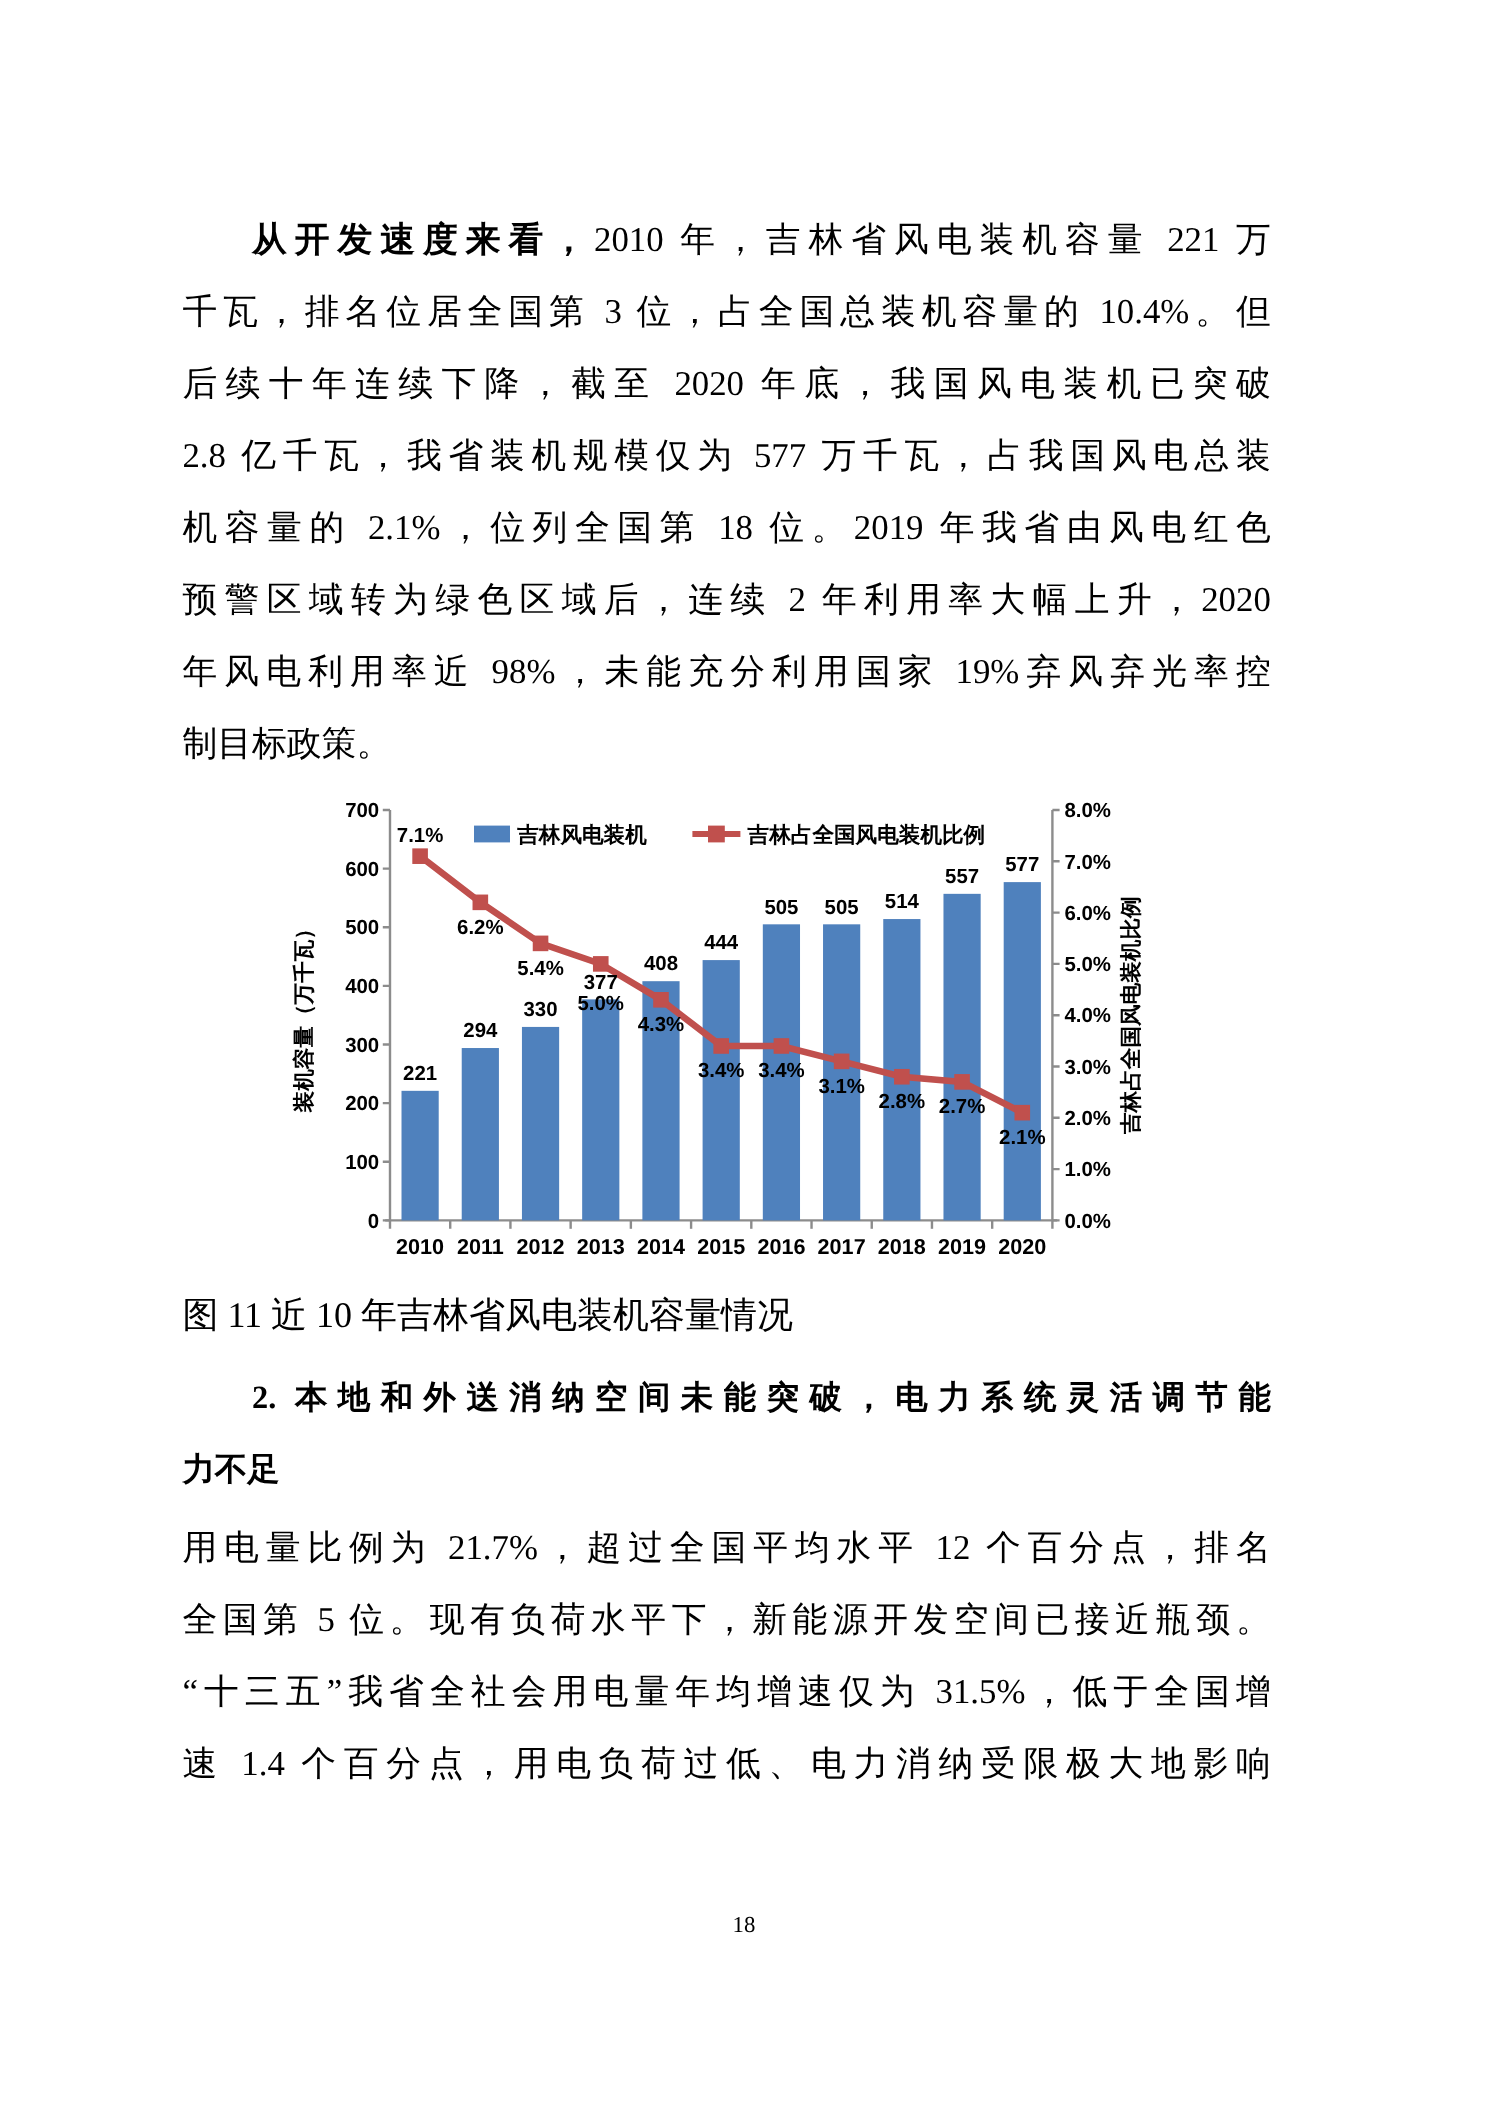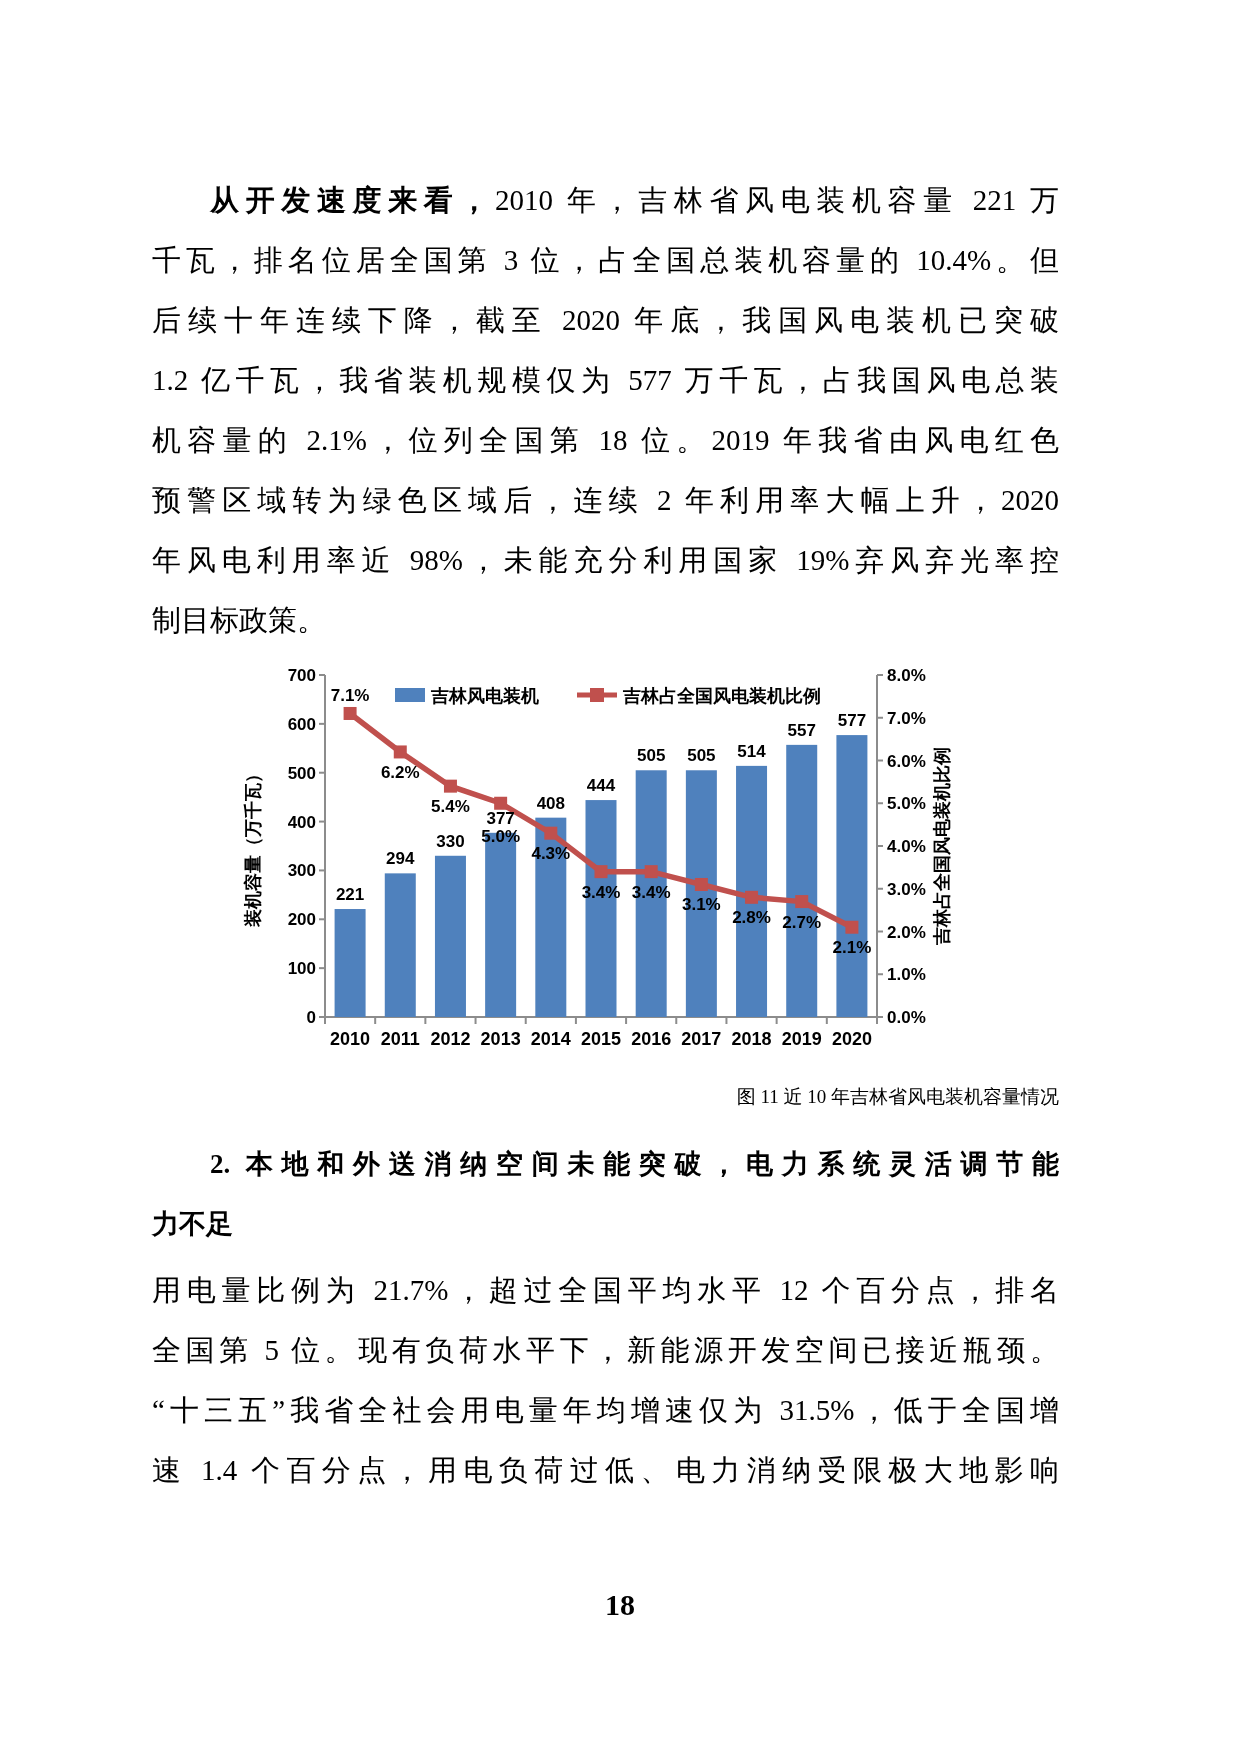--- a/index.html
+++ b/index.html
@@ -14,37 +14,37 @@
     text-align:justify;text-align-last:left;text-justify:inter-character;
     white-space:normal;overflow:visible;
   }
   .tline.just{text-align-last:justify;}
   .tline.ind{text-indent:58px;}
   .heading-block{margin-top:16px;}
   .heading-block .tline{font-weight:bold;font-size:27px;font-family:"Liberation Serif","DejaVu Serif",serif;}
   .para2-block{margin-top:6px;}
   .chart-wrap{margin-left:80px;margin-top:2px;width:760px;height:410px;}
   .caption{
-    text-align:right;font-size:19px;line-height:42px;margin-top:14px;
+    text-align:left;font-size:30px;line-height:42px;margin-top:14px;
   }
   .pagenum{
     position:absolute;left:0;top:1590px;width:1240px;text-align:center;
-    font-size:30px;line-height:30px;font-weight:bold;
+    font-size:19px;line-height:30px;
   }
   svg text{font-family:"Liberation Sans","DejaVu Sans",sans-serif;}
 </style>
 </head>
 <body>
 
 <div class="content">
   <div id="para1">
       <div class="tline just ind"><b>从开发速度来看，</b>2010 年，吉林省风电装机容量 221 万</div>
       <div class="tline just">千瓦，排名位居全国第 3 位，占全国总装机容量的 10.4%。但</div>
       <div class="tline just">后续十年连续下降，截至 2020 年底，我国风电装机已突破</div>
-      <div class="tline just">1.2 亿千瓦，我省装机规模仅为 577 万千瓦，占我国风电总装</div>
+      <div class="tline just">2.8 亿千瓦，我省装机规模仅为 577 万千瓦，占我国风电总装</div>
       <div class="tline just">机容量的 2.1%，位列全国第 18 位。2019 年我省由风电红色</div>
       <div class="tline just">预警区域转为绿色区域后，连续 2 年利用率大幅上升，2020</div>
       <div class="tline just">年风电利用率近 98%，未能充分利用国家 19%弃风弃光率控</div>
       <div class="tline">制目标政策。</div>
     </div>
 
   <div class="chart-wrap">
     <svg id="chart" width="760" height="410" viewBox="0 0 760 410">
         <line x1="93" y1="23" x2="93" y2="365" stroke="#8C8C8C" stroke-width="2"></line>
         <line x1="645" y1="23" x2="645" y2="365" stroke="#8C8C8C" stroke-width="2"></line>

